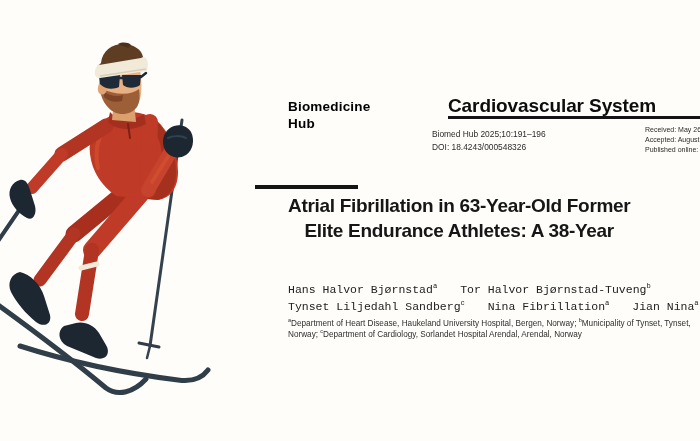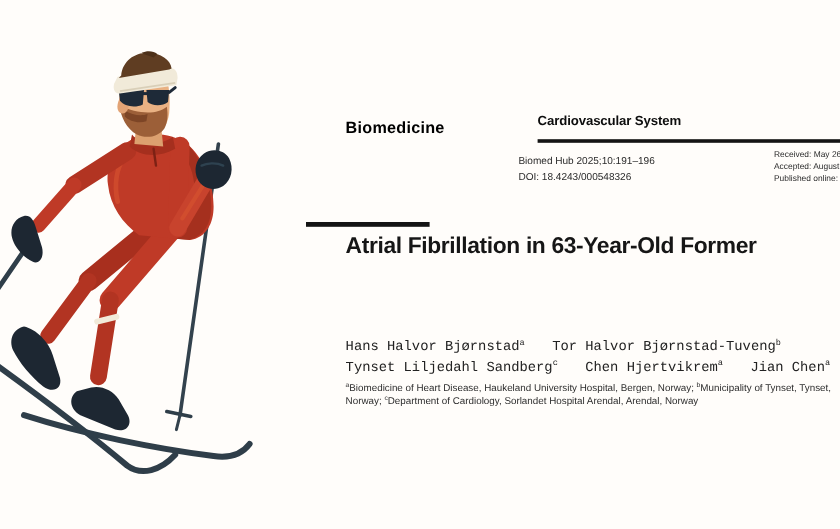--- a/index.html
+++ b/index.html
@@ -12,21 +12,21 @@
   .abs{position:absolute;}
 
   
   .logo{
     left:288px;top:98px;
     font-size:13.5px;font-weight:bold;line-height:17px;
     color:#000000;letter-spacing:.2px;
   }
   .section-title{
     left:448px;top:95px;
-    font-size:11px;font-weight:bold;color:#0d0d0d;letter-spacing:-.1px;
+    font-size:19px;font-weight:bold;color:#0d0d0d;letter-spacing:-.1px;
     white-space:nowrap;
   }
   .header-rule{
     left:448px;top:116px;right:0;height:3px;background:#141414;
   }
   .citation{
     left:432px;top:128px;font-size:8.4px;line-height:12.5px;color:#2b2b2b;
     white-space:nowrap;
   }
   .dates{
@@ -113,49 +113,51 @@
   <line x1="119" y1="38" x2="123" y2="38" stroke="#1e2a38" stroke-width="2.5"></line>
   <line x1="141" y1="37" x2="146" y2="33" stroke="#1e2a38" stroke-width="2.5" stroke-linecap="round"></line>
   <path d="M 98,24 L 141,17 C 146,16 148,20 148,25 L 147,31 L 100,38 C 96,38 94,35 95,30 Z" fill="#f1ead9"></path>
   <path d="M 100,36 L 146,29" fill="none" stroke="#d9cfb8" stroke-width="1.5"></path>
   <path d="M 101,23 C 102,11 112,4 123,4 C 134,4 142,10 143,17 L 141,18 L 99,25 Z" fill="#5f3d22"></path>
   <path d="M 118,4 C 122,2 128,2 131,5 L 128,8 C 124,6 121,6 118,4 Z" fill="#4d3019"></path>
 </svg>
 
 <div class="abs logo">
   <div>Biomedicine</div>
+  <div>Hub</div>
 </div>
 
 <div class="abs section-title">Cardiovascular System</div>
 <div class="abs header-rule"></div>
 
 <div class="abs citation">
   <div>Biomed Hub 2025;10:191–196</div>
   <div>DOI: 18.4243/000548326</div>
 </div>
 
 <div class="abs dates">
   <div>Received: May 26,</div>
   <div>Accepted: August</div>
   <div>Published online:</div>
 </div>
 
 <div class="abs title-bar"></div>
 
 <h1 class="abs article-title" style="margin:0;text-align:center;">
   <div>Atrial Fibrillation in 63-Year-Old Former</div>
+  <div>Elite Endurance Athletes: A 38-Year</div>
 </h1>
 
 <div class="abs authors">
   <div>
     <span class="author"><span>Hans Halvor Bjørnstad</span><sup>a</sup></span>
     <span class="author"><span>Tor Halvor Bjørnstad-Tuveng</span><sup>b</sup></span>
   </div>
   <div>
     <span class="author"><span>Tynset Liljedahl Sandberg</span><sup>c</sup></span>
-    <span class="author"><span>Chen Hjertvikrem</span><sup>a</sup></span>
-    <span class="author"><span>Jian Chen</span><sup>a</sup></span>
+    <span class="author"><span>Nina Fibrillation</span><sup>a</sup></span>
+    <span class="author"><span>Jian Nina</span><sup>a</sup></span>
   </div>
 </div>
 
 <p class="abs affiliations" style="margin:0;">
-  <sup>a</sup><span>Biomedicine of Heart Disease, Haukeland University Hospital, Bergen, Norway; </span><sup>b</sup><span>Municipality of Tynset, Tynset, Norway; </span><sup>c</sup><span>Department of Cardiology, Sorlandet Hospital Arendal, Arendal, Norway</span>
+  <sup>a</sup><span>Department of Heart Disease, Haukeland University Hospital, Bergen, Norway; </span><sup>b</sup><span>Municipality of Tynset, Tynset, Norway; </span><sup>c</sup><span>Department of Cardiology, Sorlandet Hospital Arendal, Arendal, Norway</span>
 </p>
 
 </body></html>

